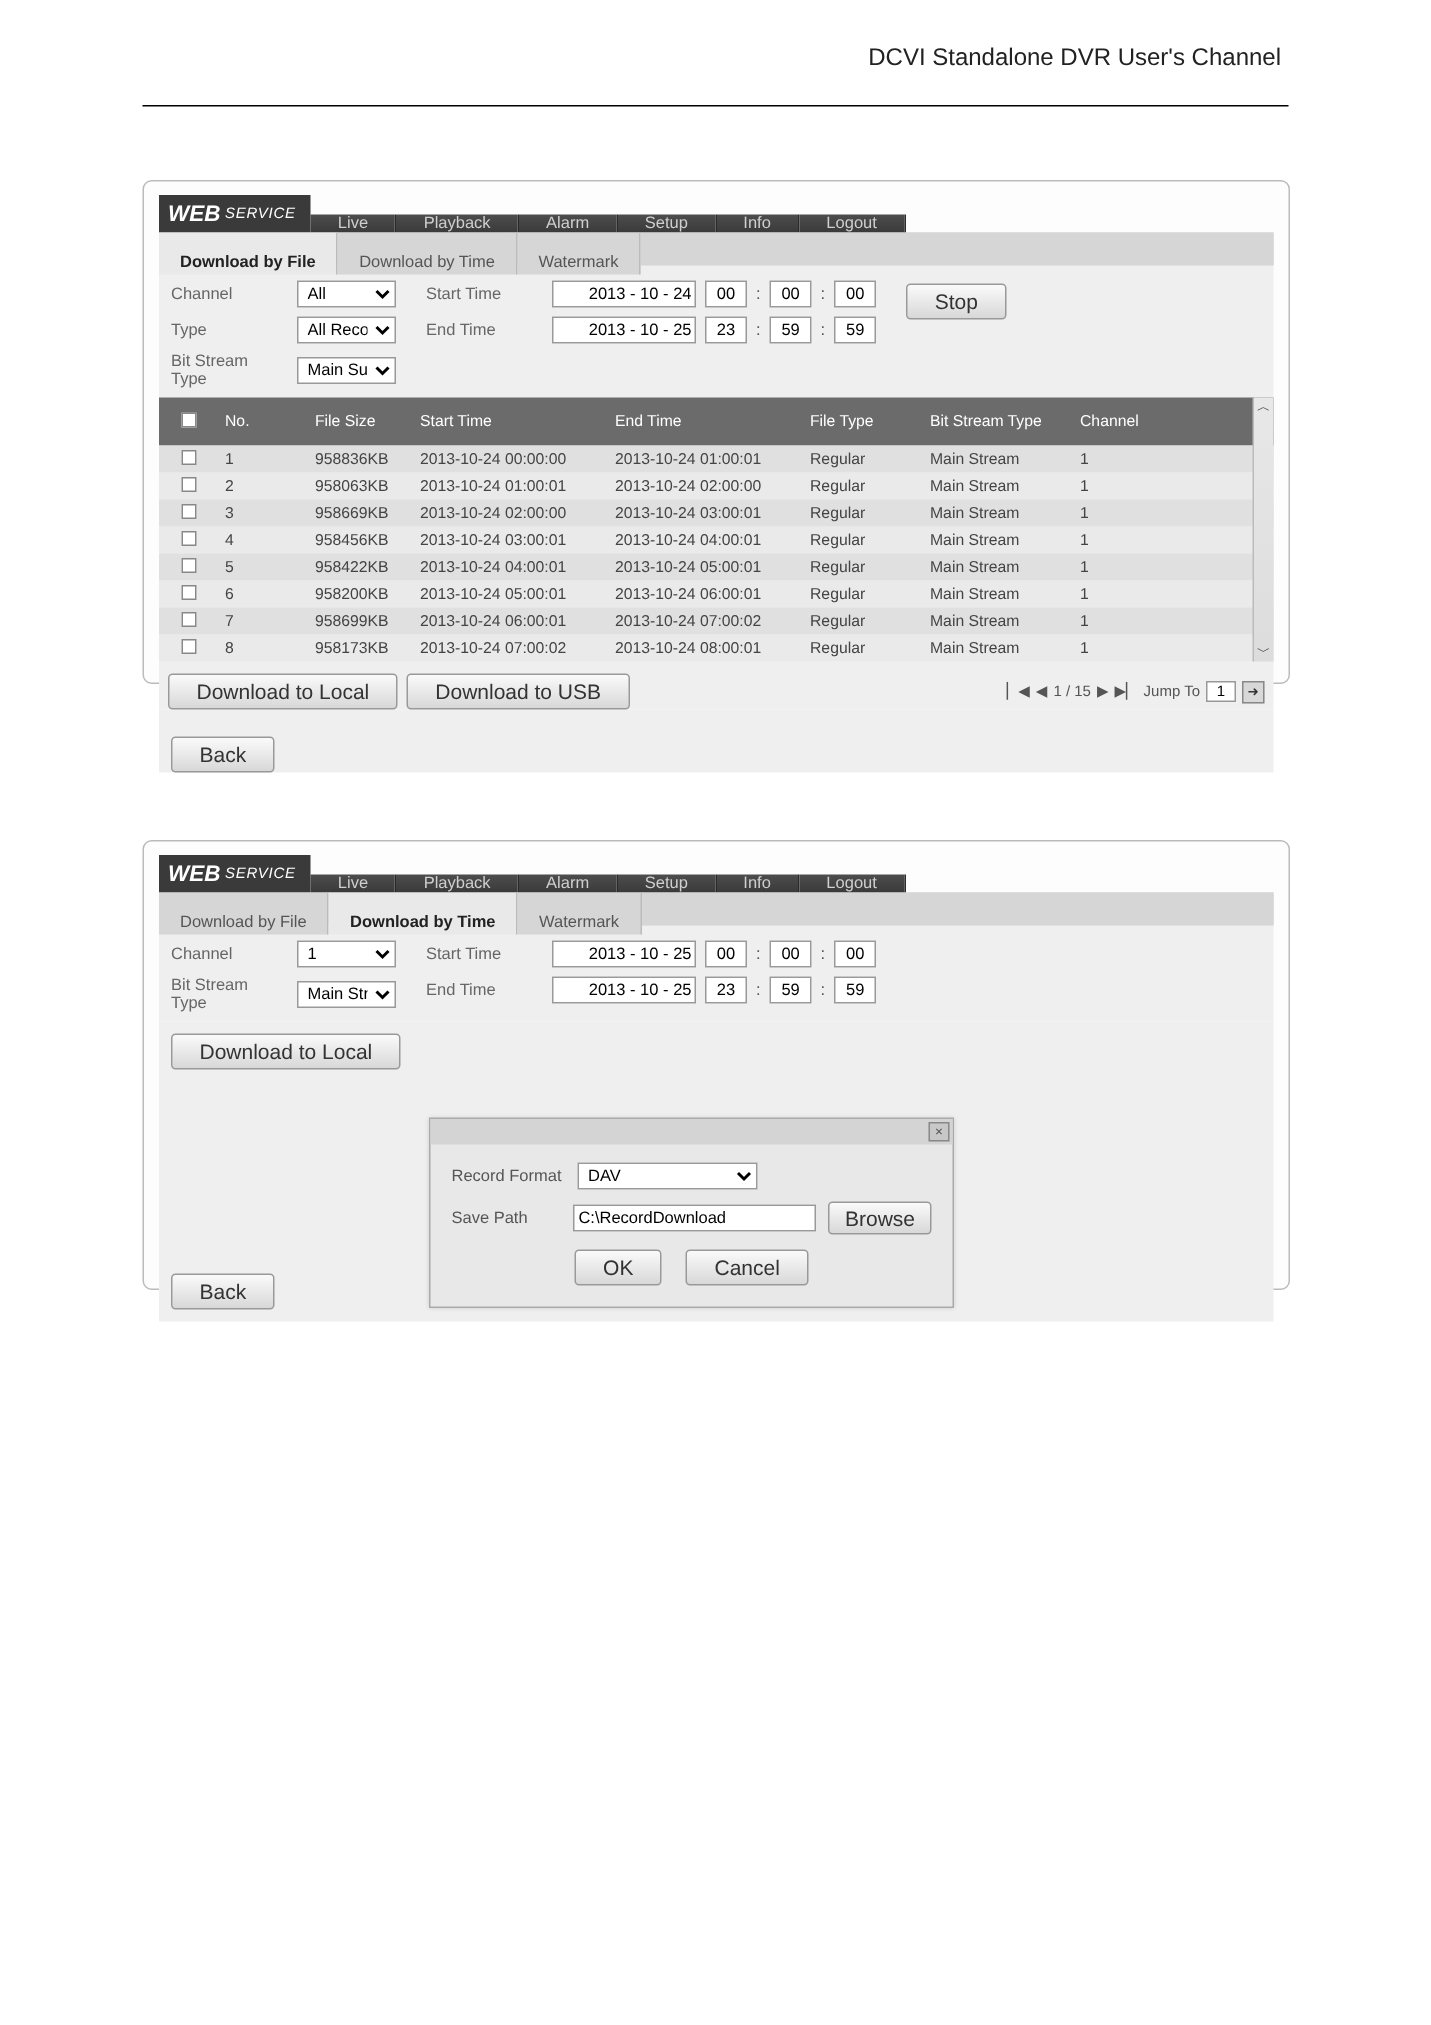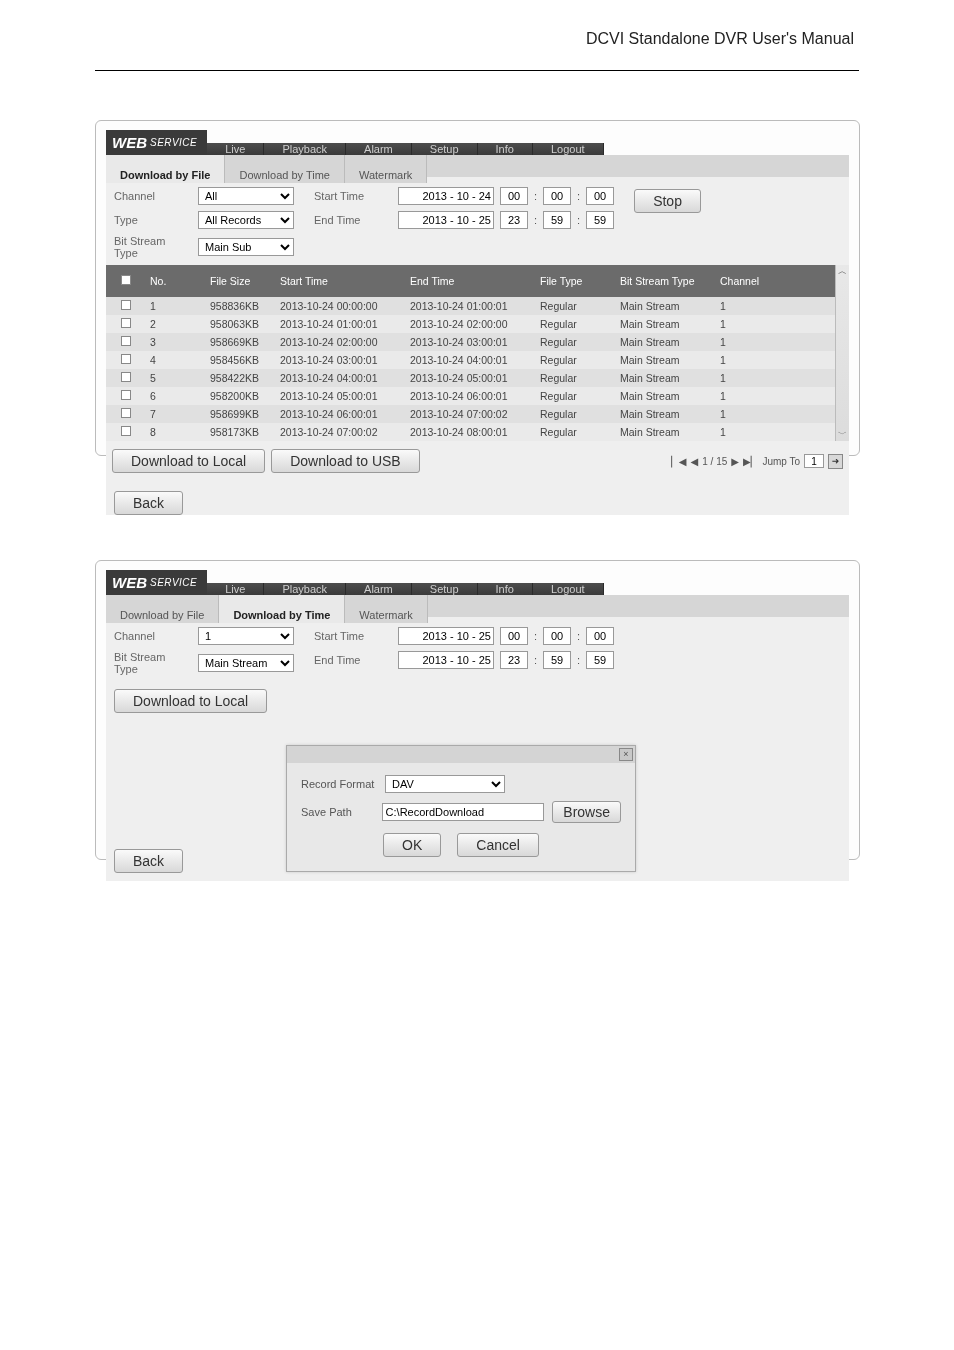--- a/index.html
+++ b/index.html
@@ -103,21 +103,21 @@
   .fcol { display: flex; flex-direction: column; gap: 6px; }
   .fitem { display: flex; align-items: center; gap: 6px; }
   .fitem label { width: 78px; color: #666; }
   .sel, input.txt {
     height: 18px;
     font-size: 11px;
     border: 1px solid #999;
     background: #fff;
     padding: 0 2px;
   }
-  .sel { width: 96px; }
+  .sel { width: 66px; }
   .datebox { width: 96px; text-align: right; }
   .timebox { width: 28px; text-align: center; }
 
   .gbtn {
     display: inline-block;
     padding: 3px 18px;
     background: linear-gradient(#fafafa,#d8d8d8);
     border: 1px solid #999;
     border-radius: 3px;
     font-size: 14px;
@@ -191,21 +191,21 @@
   .dialog .dbody { padding: 12px 14px 14px 14px; font-size: 11px; color: #555; }
   .drow { display: flex; align-items: center; gap: 8px; margin-bottom: 8px; }
   .drow label { width: 76px; }
   .drow .sel { width: 120px; }
   .drow input.path { width: 170px; height: 18px; border: 1px solid #999; font-size: 11px; padding: 0 3px; }
   .dbtns { display: flex; gap: 16px; justify-content: center; margin-top: 10px; }
 </style>
 </head>
 <body>
 
-<div class="page-title">DCVI Standalone DVR User's Manual</div>
+<div class="page-title">DCVI Standalone DVR User's Channel</div>
 <div class="hr-top"></div>
 
 <div class="panel panel1">
 
   <div class="topbar">
     <div class="logo">
       <span>WEB</span>
       <span class="small">SERVICE</span>
     </div>
     <button class="nav-btn">Live</button>

